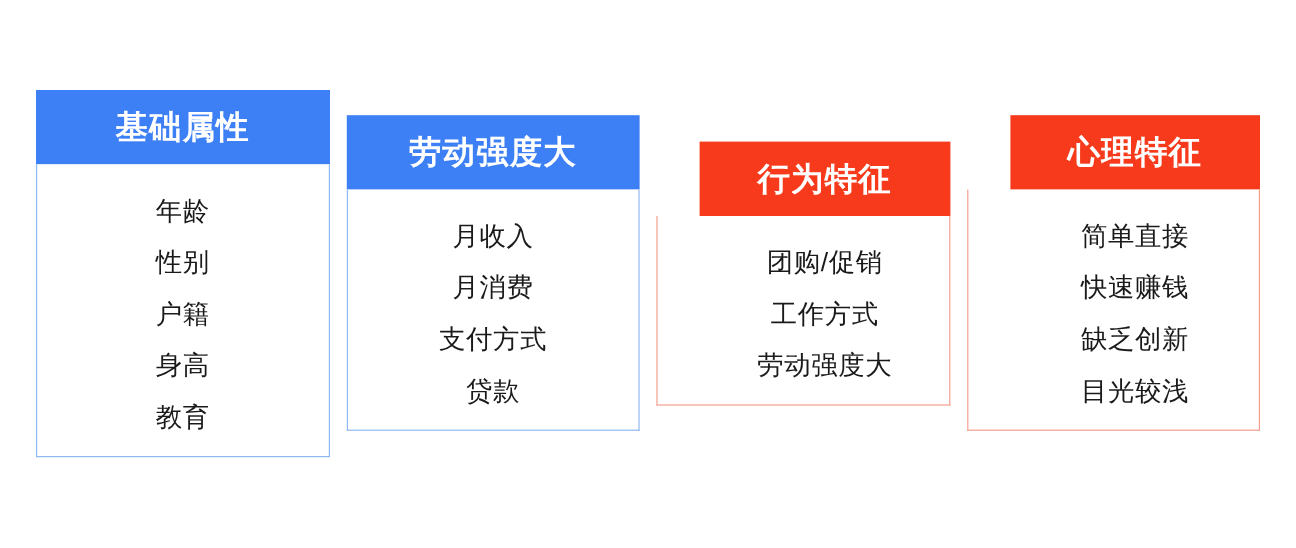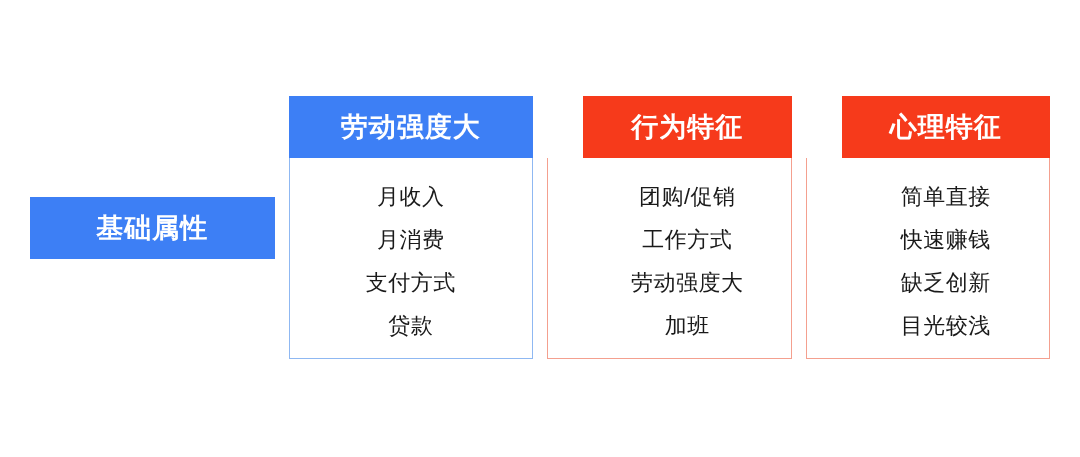--- a/index.html
+++ b/index.html
@@ -77,40 +77,46 @@
   .theme-red .col-header { background: #f63a1b; margin-left: 36px; }
   .theme-red .col-body { border-color: #f4a08f; padding-left: 44px; }
 </style>
 </head>
 <body>
 
 <div id="board">
 
   <div class="column theme-blue">
     <div class="col-header">基础属性</div>
+    <div class="col-body">
+      <div class="item">年龄</div>
+      <div class="item">性别</div>
+      <div class="item">户籍</div>
+      <div class="item">身高</div>
+      <div class="item">教育</div>
+    </div>
   </div>
 
 
   <div class="column theme-blue">
     <div class="col-header">劳动强度大</div>
     <div class="col-body">
       <div class="item">月收入</div>
       <div class="item">月消费</div>
       <div class="item">支付方式</div>
       <div class="item">贷款</div>
     </div>
   </div>
 
   <div class="column theme-red">
     <div class="col-header">行为特征</div>
     <div class="col-body">
       <div class="item">团购/促销</div>
       <div class="item">工作方式</div>
       <div class="item">劳动强度大</div>
-      <div class="item">加班</div>
     </div>
   </div>
 
   <div class="column theme-red">
     <div class="col-header">心理特征</div>
     <div class="col-body">
       <div class="item">简单直接</div>
       <div class="item">快速赚钱</div>
       <div class="item">缺乏创新</div>
       <div class="item">目光较浅</div>

